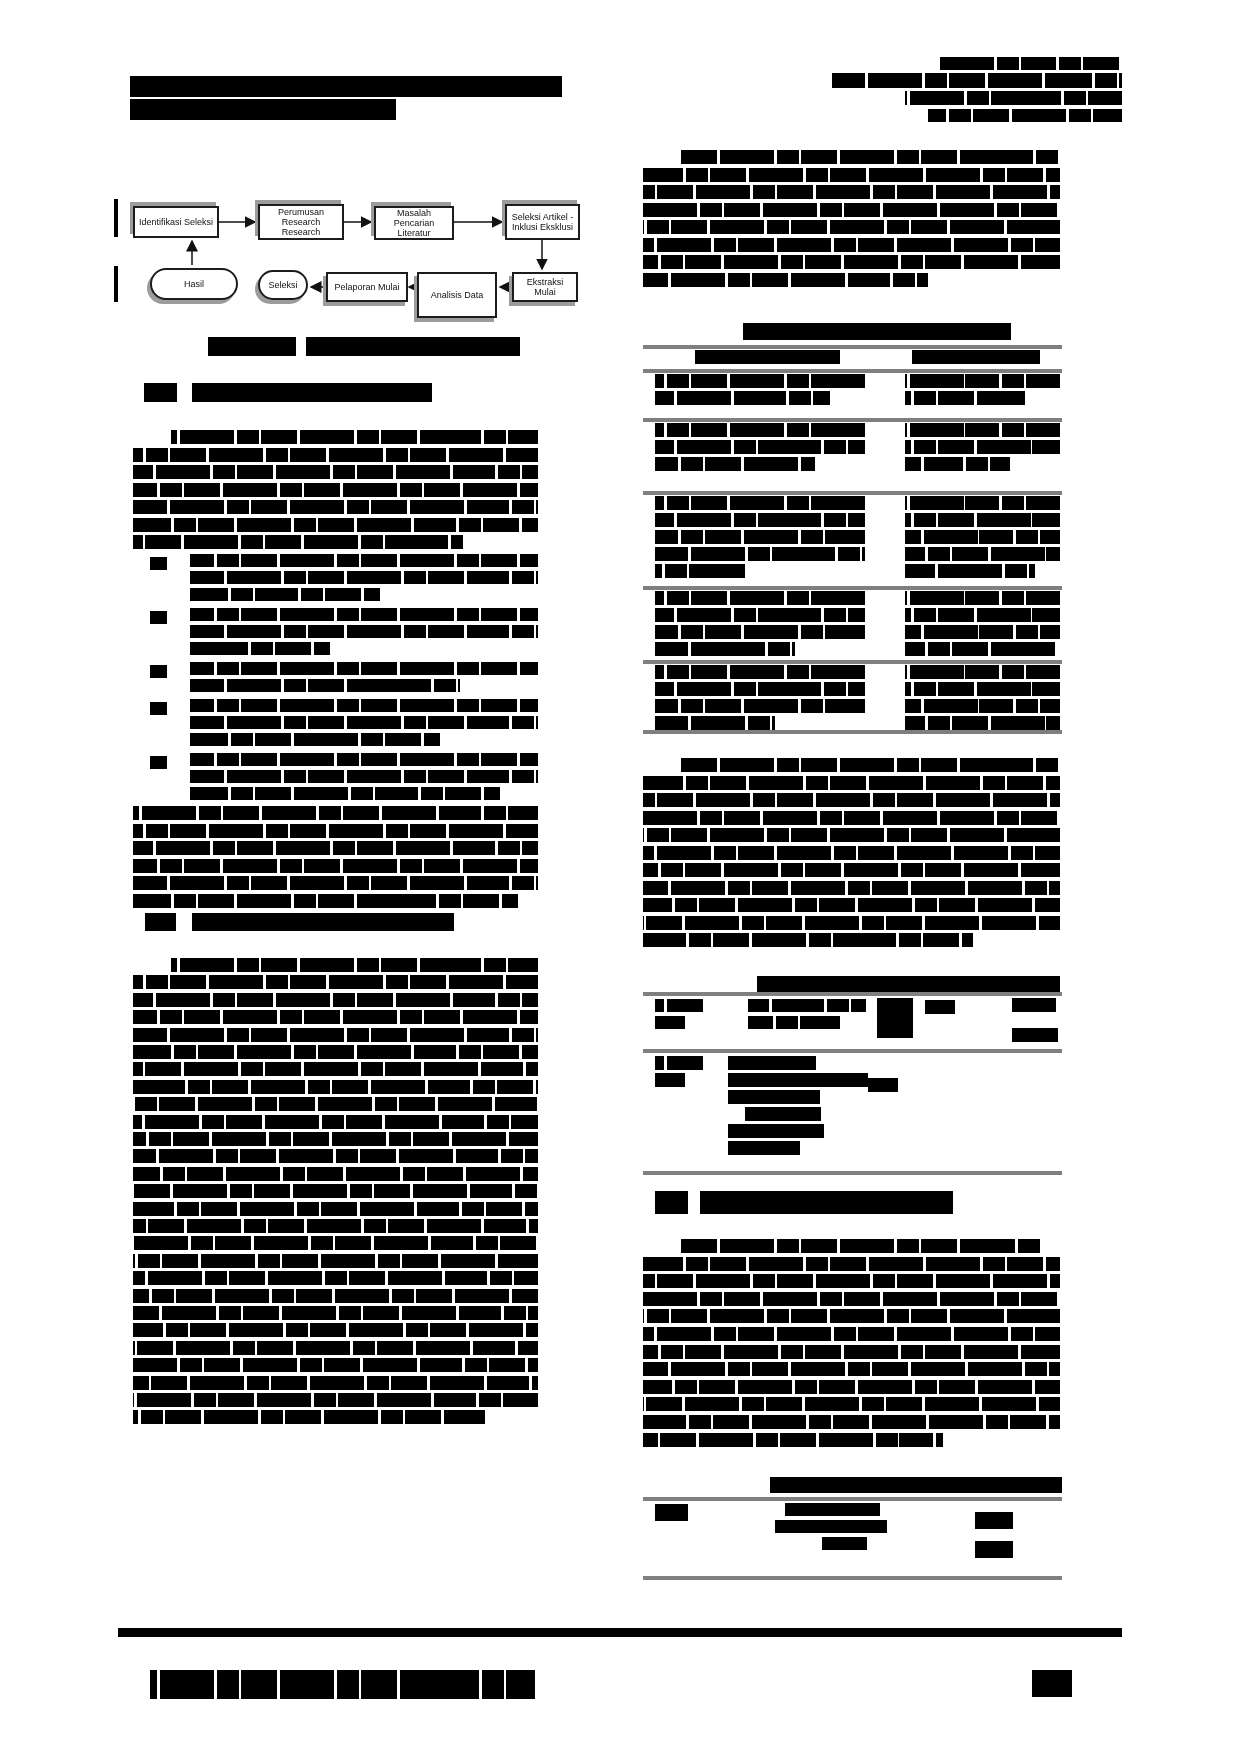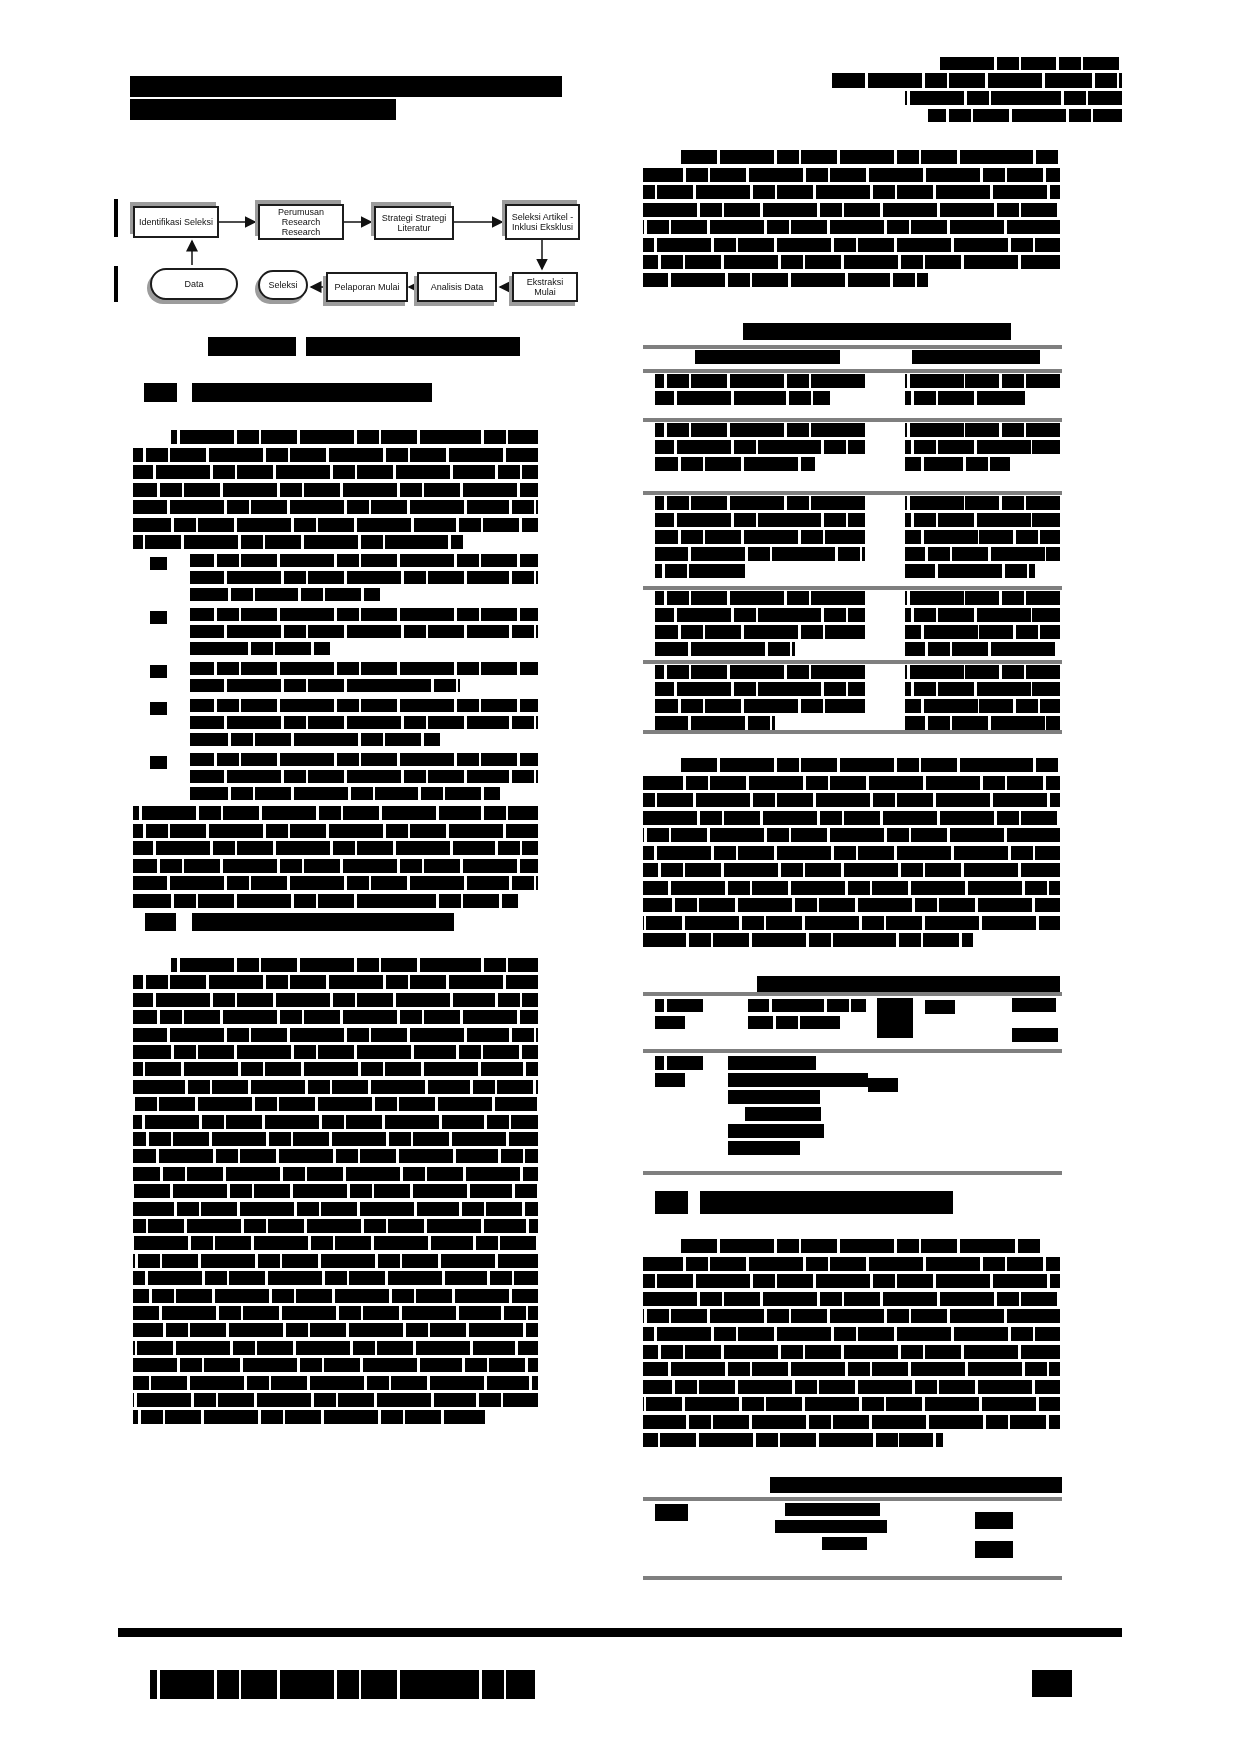--- a/index.html
+++ b/index.html
@@ -28,21 +28,21 @@
   .row1{box-shadow:-3px -4px 0 #9c9c9c;}
   .row2{box-shadow:-3px 4px 0 #9c9c9c;}
   .stadium{border-radius:16px;}
   .n1{left:18px;top:11px;width:86px;height:32px;}
   .n2{left:143px;top:9px;width:86px;height:36px;}
   .n3{left:259px;top:11px;width:80px;height:34px;}
   .n4{left:390px;top:9px;width:75px;height:36px;}
   .n5{left:35px;top:73px;width:88px;height:32px;}
   .n6{left:143px;top:75px;width:50px;height:30px;}
   .n7{left:211px;top:77px;width:82px;height:30px;}
-  .n8{left:302px;top:77px;width:80px;height:30px;}
+  .n8{left:302px;top:77px;width:80px;height:46px;}
   .n9{left:397px;top:77px;width:66px;height:30px;}
   .arrows{position:absolute;left:0;top:0;width:470px;height:115px;pointer-events:none;}
   .arrows line{stroke:#111;stroke-width:1.5;}
 </style>
 </head>
 <body>
 
 <div class="page">
 
   <figure class="figure" style="margin:0">
@@ -61,27 +61,27 @@
       <line x1="211" y1="92" x2="196" y2="92" marker-end="url(#ah)"></line>
       <line x1="77" y1="70" x2="77" y2="46" marker-end="url(#ah)"></line>
     </svg>
     <div class="node row1 n1">
         <span>Identifikasi Seleksi</span>
       </div>
     <div class="node row1 n2">
         <span>Perumusan Research Research</span>
       </div>
     <div class="node row1 n3">
-        <span>Strategi Strategi Literatur</span>
+        <span>Masalah Pencarian Literatur</span>
       </div>
     <div class="node row1 n4">
         <span>Seleksi Artikel - Inklusi Eksklusi</span>
       </div>
     <div class="node row2 stadium n5">
-        <span>Data</span>
+        <span>Hasil</span>
       </div>
     <div class="node row2 stadium n6">
         <span>Seleksi</span>
       </div>
     <div class="node row2 n7">
         <span>Pelaporan Mulai</span>
       </div>
     <div class="node row2 n8">
         <span>Analisis Data</span>
       </div>

